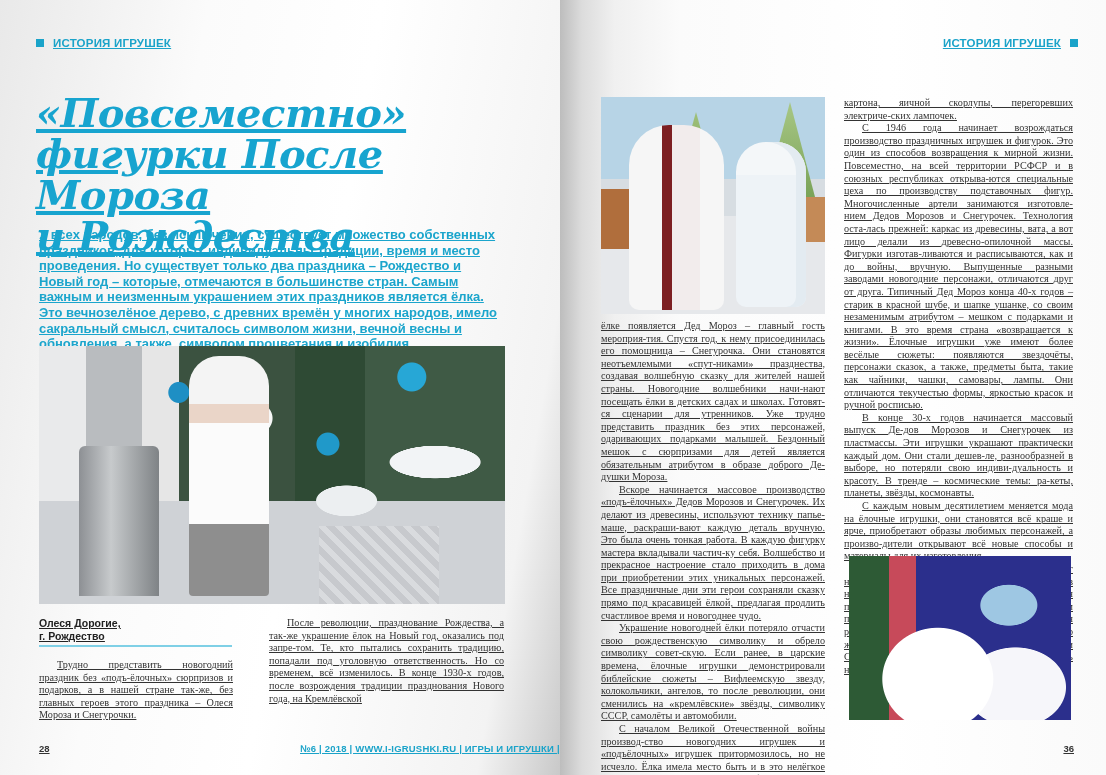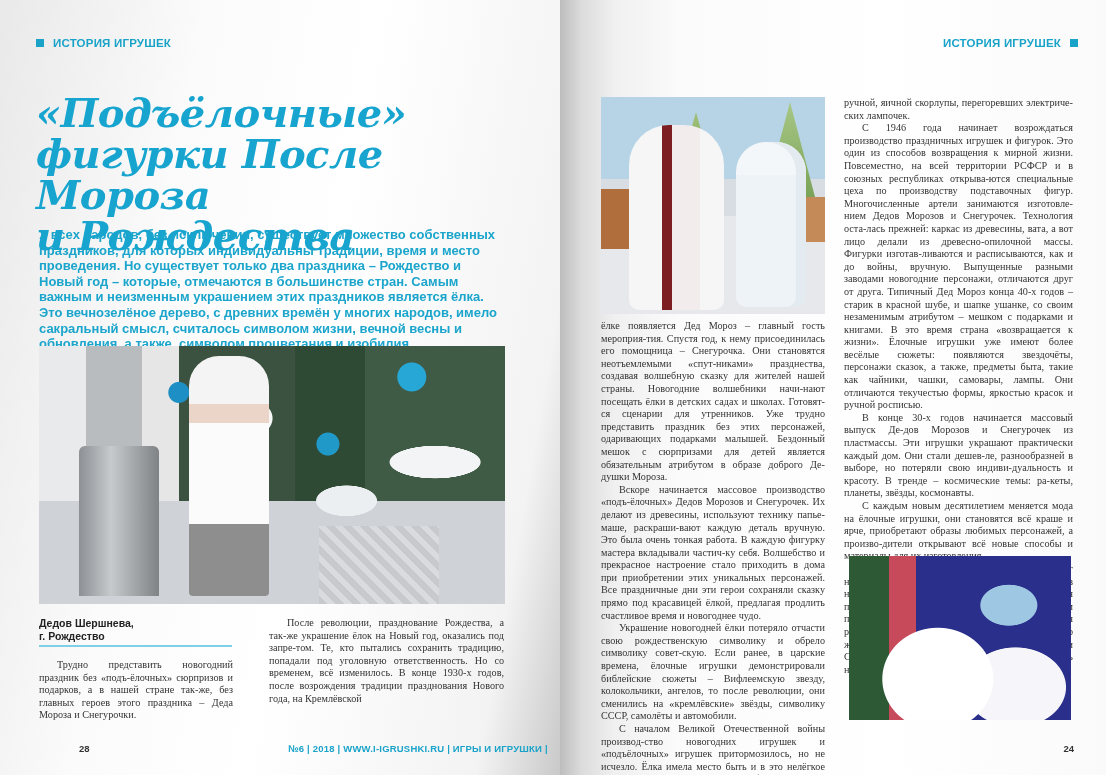--- a/index.html
+++ b/index.html
@@ -1,15 +1,15 @@
 <!DOCTYPE html>
 <html><head>
 <meta charset="utf-8">
 <style>
-  * { box-sizing: border-box; margin: 0; padding: 0; }
+  * { box-sizing: border-box; margin: 0; padding: 0; text-decoration: underline; }
   html, body { width: 1106px; height: 775px; overflow: hidden; background: #d9d9d9; }
   body { position: relative; font-family: "Liberation Serif", serif; }
 
   .spread { position: absolute; left: 0; top: 0; width: 1106px; height: 775px; }
 
   .page-left {
     position: absolute; left: 0; top: 0; width: 560px; height: 775px;
     background: linear-gradient(100deg, #e9e9e9 0%, #fbfbfb 30%, #ffffff 55%, #f3f3f3 88%, #c9c9c9 100%);
   }
   .page-right {
@@ -93,93 +93,93 @@
     background:
       radial-gradient(ellipse at 40% 75%, #ffffff 0 55px, transparent 56px),
       radial-gradient(ellipse at 75% 80%, #f6f6fa 0 50px, transparent 51px),
       radial-gradient(ellipse at 72% 30%, #9ec7e3 0 28px, transparent 29px),
       linear-gradient(90deg, #2d5a35 0 18%, #c74a5a 18% 30%, #2b2f8c 30% 100%);
   }
 
   .footer {
     position: absolute; top: 743px; font-family: "Liberation Sans", sans-serif; font-weight: bold; font-size: 9.5px;
   }
-  .page-num-left { left: 39px; color: #333; margin-left: 40px; }
+  .page-num-left { left: 39px; color: #333; }
   .page-num-right { right: 32px; color: #333; }
-  .footer-info { left: 288px; color: #1aa3c9; letter-spacing: 0.2px; }
+  .footer-info { left: 300px; color: #1aa3c9; letter-spacing: 0.2px; }
 </style>
 </head>
 <body>
 
 <div class="spread">
 
   <div class="page-left">
     <div class="section-tag tag-left">
       <span class="sq"></span>
       <span>ИСТОРИЯ ИГРУШЕК</span>
     </div>
 
     <h1 class="title">
-      <span style="display:block">«Подъёлочные»</span>
+      <span style="display:block">«Повсеместно»</span>
       <span style="display:block">фигурки После Мороза</span>
       <span style="display:block">и Рождества</span>
     </h1>
 
     <p class="lead">У всех народов, без исключения, существует множество собственных праздников, для которых индивидуальны традиции, время и место проведения. Но существует только два праздника – Рождество и Новый год – которые, отмечаются в большинстве стран. Самым важным и неизменным украшением этих праздников является ёлка. Это вечнозелёное дерево, с древних времён у многих народов, имело сакральный смысл, считалось символом жизни, вечной весны и обновления, а также, символом процветания и изобилия</p>
 
     <div class="photo photo-tree">
       <div class="lantern"></div>
       <div class="santa"></div>
       <div class="gift"></div>
     </div>
 
     <div class="byline">
-      <div>Дедов Шершнева,</div>
+      <div>Олеся Дорогие,</div>
       <div>г. Рождество</div>
     </div>
     <div class="byline-rule"></div>
 
     <div class="col col-l1">
-      <p>Трудно представить новогодний праздник без «подъ-ёлочных» сюрпризов и подарков, а в нашей стране так-же, без главных героев этого праздника – Деда Мороза и Снегурочки.</p>
+      <p>Трудно представить новогодний праздник без «подъ-ёлочных» сюрпризов и подарков, а в нашей стране так-же, без главных героев этого праздника – Олеся Мороза и Снегурочки.</p>
     </div>
 
     <div class="col col-l2">
       <p>После революции, празднование Рождества, а так-же украшение ёлок на Новый год, оказались под запре-том. Те, кто пытались сохранить традицию, попадали под уголовную ответственность. Но со временем, всё изменилось. В конце 1930-х годов, после возрождения традиции празднования Нового года, на Кремлёвской</p>
     </div>
 
     <div class="footer page-num-left">28</div>
     <div class="footer footer-info">№6 | 2018 | WWW.I-IGRUSHKI.RU | ИГРЫ И ИГРУШКИ |</div>
   </div>
 
   <div class="page-right">
     <div class="section-tag tag-right">
       <span>ИСТОРИЯ ИГРУШЕК</span>
       <span class="sq"></span>
     </div>
-    <div class="footer page-num-right">24</div>
+    <div class="footer page-num-right">36</div>
   </div>
 
   <div class="photo photo-vintage">
     <div class="house"></div>
     <div class="house2"></div>
     <div class="tree1"></div>
     <div class="tree2"></div>
     <div class="ded"></div>
     <div class="sneg"></div>
   </div>
 
   <div class="col col-r1">
     <p class="cont">ёлке появляется Дед Мороз – главный гость мероприя-тия. Спустя год, к нему присоединилась его помощница – Снегурочка. Они становятся неотъемлемыми «спут-никами» празднества, создавая волшебную сказку для жителей нашей страны. Новогодние волшебники начи-нают посещать ёлки в детских садах и школах. Готовят-ся сценарии для утренников. Уже трудно представить праздник без этих персонажей, одаривающих подарками малышей. Бездонный мешок с сюрпризами для детей является обязательным атрибутом в образе доброго Де-душки Мороза.</p>
     <p>Вскоре начинается массовое производство «подъ-ёлочных» Дедов Морозов и Снегурочек. Их делают из древесины, используют технику папье-маше, раскраши-вают каждую деталь вручную. Это была очень тонкая работа. В каждую фигурку мастера вкладывали частич-ку себя. Волшебство и прекрасное настроение стало приходить в дома при приобретении этих уникальных персонажей. Все праздничные дни эти герои сохраняли сказку прямо под красавицей ёлкой, предлагая продлить счастливое время и новогоднее чудо.</p>
     <p>Украшение новогодней ёлки потеряло отчасти свою рождественскую символику и обрело символику совет-скую. Если ранее, в царские времена, ёлочные игрушки демонстрировали библейские сюжеты – Вифлеемскую звезду, колокольчики, ангелов, то после революции, они сменились на «кремлёвские» звёзды, символику СССР, самолёты и автомобили.</p>
     <p>С началом Великой Отечественной войны производ-ство новогодних игрушек и «подъёлочных» игрушек притормозилось, но не исчезло. Ёлка имела место быть и в это нелёгкое время. Лесная красавица часто была украшена солдатиками, пистолетиками, танками и дру-гими символами того времени. В домашних условиях их делали, как говорится, «из того, что было»: из бумаги,</p>
   </div>
 
   <div class="col col-r2">
-    <p class="cont">ручной, яичной скорлупы, перегоревших электриче-ских лампочек.</p>
+    <p class="cont">картона, яичной скорлупы, перегоревших электриче-ских лампочек.</p>
     <p>С 1946 года начинает возрождаться производство праздничных игрушек и фигурок. Это один из способов возвращения к мирной жизни. Повсеместно, на всей территории РСФСР и в союзных республиках открыва-ются специальные цеха по производству подставочных фигур. Многочисленные артели занимаются изготовле-нием Дедов Морозов и Снегурочек. Технология оста-лась прежней: каркас из древесины, вата, а вот лицо делали из древесно-опилочной массы. Фигурки изготав-ливаются и расписываются, как и до войны, вручную. Выпущенные разными заводами новогодние персонажи, отличаются друг от друга. Типичный Дед Мороз конца 40-х годов – старик в красной шубе, и шапке ушанке, со своим незаменимым атрибутом – мешком с подарками и книгами. В это время страна «возвращается к жизни». Ёлочные игрушки уже имеют более весёлые сюжеты: появляются звездочёты, персонажи сказок, а также, предметы быта, такие как чайники, чашки, самовары, лампы. Они отличаются текучестью формы, яркостью красок и ручной росписью.</p>
     <p>В конце 30-х годов начинается массовый выпуск Де-дов Морозов и Снегурочек из пластмассы. Эти игрушки украшают практически каждый дом. Они стали дешев-ле, разнообразней в выборе, но потеряли свою индиви-дуальность и красоту. В тренде – космические темы: ра-кеты, планеты, звёзды, космонавты.</p>
     <p>С каждым новым десятилетием меняется мода на ёлочные игрушки, они становятся всё краше и ярче, приобретают образы любимых персонажей, а произво-дители открывают всё новые способы и материалы для их изготовления.</p>
     <p>Дорогие читатели! Совсем скоро всё вокруг напол-нится волшебством, дома облачатся в новогоднее убран-ство, их «обитатели» запасутся праздничным настроени-ем. А поможет в этом пушистая вечнозелёная красавица, украшенная разноцветными гирляндами и игрушками, и конечно же, мы не забудем главных героев – Деда Моро-за и Снегурочку, которые своей красотой будут радовать нас до Крещенских морозов.</p>
     <p class="bold">С наступающим Новым 2019 годом!</p>
   </div>
 
   <div class="photo photo-modern"></div>
 
 </div>

